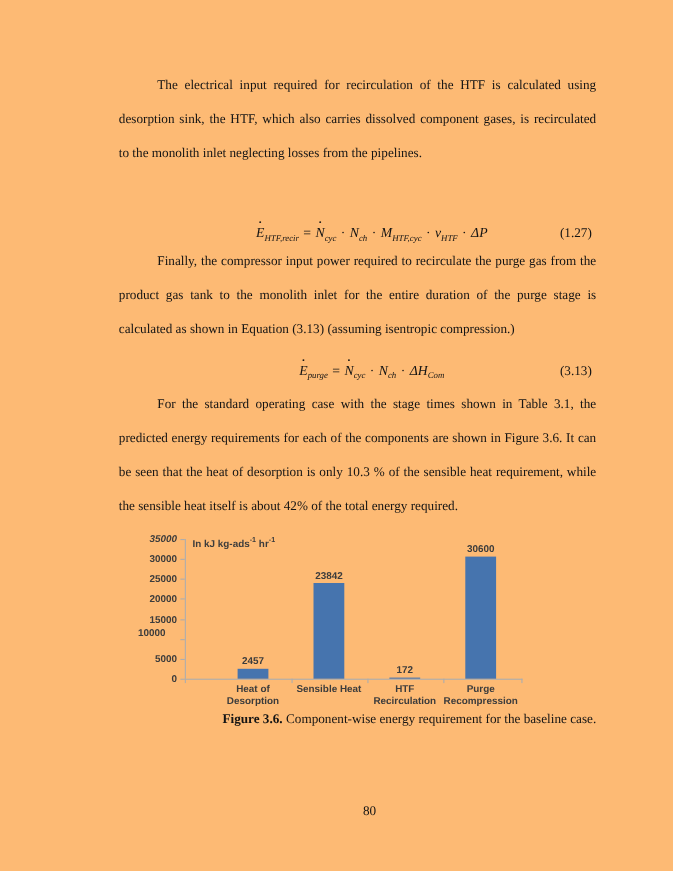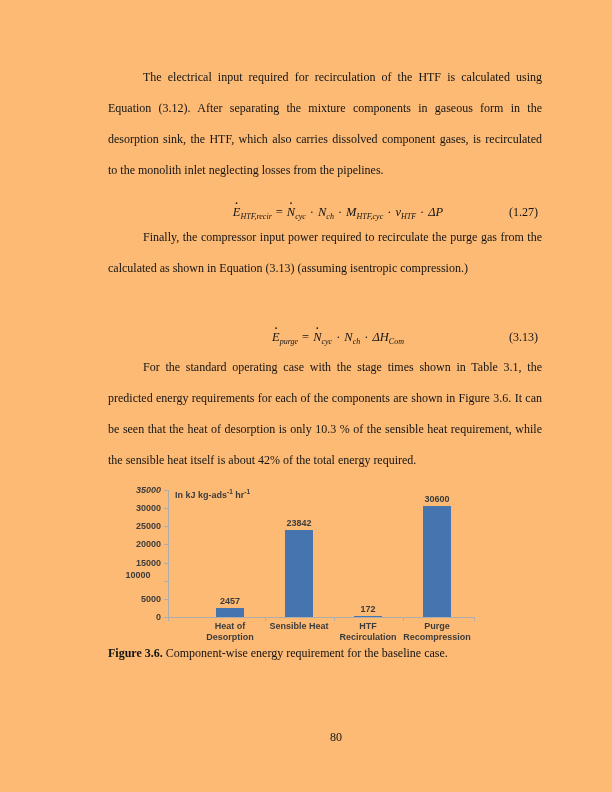--- a/index.html
+++ b/index.html
@@ -32,42 +32,42 @@
     position:absolute;left:113px;top:484px;width:400px;height:168px;
     font-family:"Liberation Sans",sans-serif;font-weight:bold;
   }
   .chart .abs{position:absolute;}
   .chart .ylab{font-size:9px;width:46px;text-align:right;}
   .chart .dlab{font-size:9px;width:60px;text-align:center;}
   .chart .clab{font-size:9px;line-height:11px;text-align:center;white-space:pre-line;width:88px;}
   .chart .anno{font-size:9px;white-space:nowrap;}
   .chart .anno sup{font-size:6.5px;}
   
-  .caption{position:absolute;left:108px;top:645px;width:434px;font-size:12px;line-height:16px;}
+  .caption{position:absolute;left:108px;top:645px;width:434px;font-size:12px;line-height:16px;text-align:right;}
   .pagenum{position:absolute;left:108px;top:722px;width:456px;text-align:center;font-size:12px;line-height:31px;}
 </style>
 </head>
 <body>
 
 <div class="page">
 
   <div class="para" style="top:62px;">
     <div class="tline indent">The electrical input required for recirculation of the HTF is calculated using</div>
-    <div class="tline">Equation (3.12). After separating the mixture components in gaseous form in the</div>
     <div class="tline">desorption sink, the HTF, which also carries dissolved component gases, is recirculated</div>
     <div class="tline last">to the monolith inlet neglecting losses from the pipelines.</div>
   </div>
 
   <div class="eqrow" style="top:195px;">
     <span class="eqbody"><span class="term"><span class="dotover">E<span class="dot">·</span></span><sub>HTF,recir</sub></span><span class="term op">=</span><span class="term"><span class="dotover">N<span class="dot">·</span></span><sub>cyc</sub></span><span class="term op">·</span><span class="term"><span>N</span><sub>ch</sub></span><span class="term op">·</span><span class="term"><span>M</span><sub>HTF,cyc</sub></span><span class="term op">·</span><span class="term"><span>ν</span><sub>HTF</sub></span><span class="term op">·</span><span class="term"><span>ΔP</span></span></span>
     <span class="eqnum">(1.27)</span>
   </div>
 
   <div class="para" style="top:222px;">
     <div class="tline indent">Finally, the compressor input power required to recirculate the purge gas from the</div>
+    <div class="tline">product gas tank to the monolith inlet for the entire duration of the purge stage is</div>
     <div class="tline last">calculated as shown in Equation (3.13) (assuming isentropic compression.)</div>
   </div>
 
   <div class="eqrow" style="top:320px;">
     <span class="eqbody"><span class="term"><span class="dotover">E<span class="dot">·</span></span><sub>purge</sub></span><span class="term op">=</span><span class="term"><span class="dotover">N<span class="dot">·</span></span><sub>cyc</sub></span><span class="term op">·</span><span class="term"><span>N</span><sub>ch</sub></span><span class="term op">·</span><span class="term"><span>ΔH</span><sub>Com</sub></span></span>
     <span class="eqnum">(3.13)</span>
   </div>
 
   <div class="para" style="top:352px;">
     <div class="tline indent">For the standard operating case with the stage times shown in Table 3.1, the</div>

